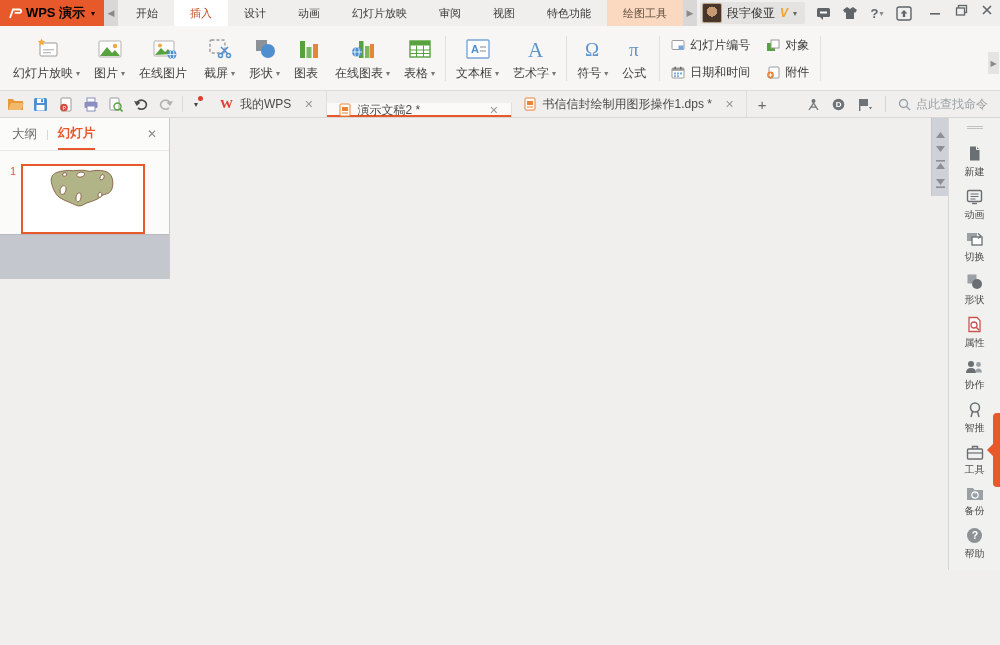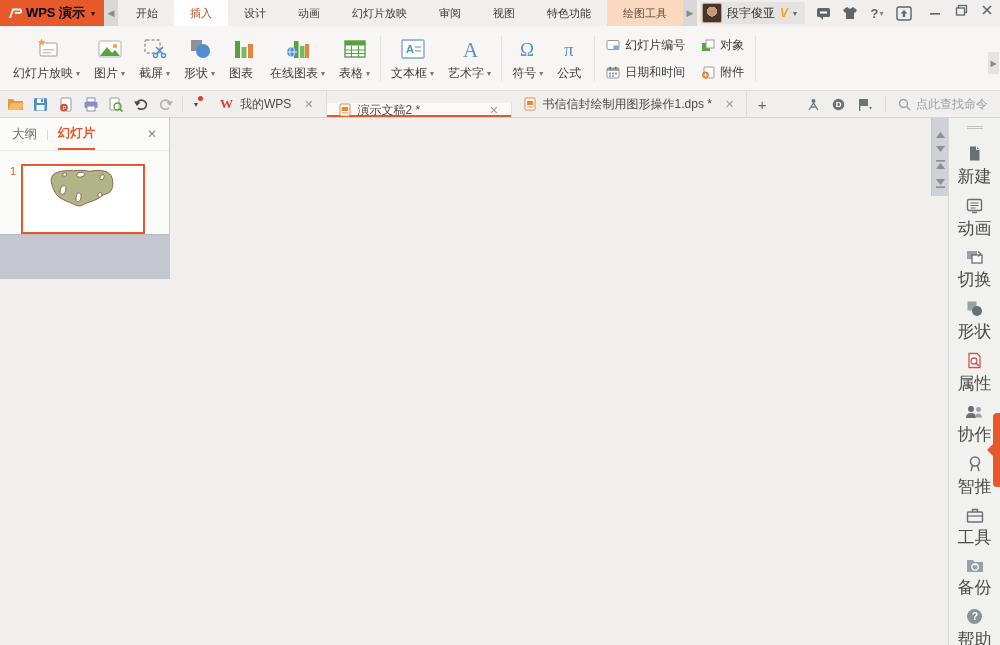--- a/index.html
+++ b/index.html
@@ -75,21 +75,21 @@
   .ft-collapse .minus { width:10px; height:2px; background:#fff; }
   .ft-btn { position:absolute; left:585px; width:30px; height:28px; background:#fff; border:1px solid #d2d0ce; display:flex; align-items:center; justify-content:center; }
 
   .vscroll { width:17px; background:#ced1d7; border-left:1px solid #c2c5ca; display:flex; flex-direction:column; align-items:center; padding:10px 0 4px; }
   .vs-spacer { flex:1; }
   .vs-btn { padding:4px 0; color:#8b9097; }
 
   .sidebar { width:52px; background:#f1f1ef; border-left:1px solid #d8d7d5; display:flex; flex-direction:column; align-items:center; padding-top:8px; position:relative; }
   .sb-handle { width:16px; height:3px; border-top:1px solid #c2c1bf; border-bottom:1px solid #c2c1bf; margin-bottom:16px; }
   .sb-item { display:flex; flex-direction:column; align-items:center; gap:3px; margin-bottom:9px; width:100%; }
-  .sb-label { font-size:17px; color:#4c4c4c; }
+  .sb-label { font-size:10px; color:#4c4c4c; }
   .orange-handle { position:absolute; right:0; top:295px; width:7px; height:74px; background:#e7582a; border-radius:4px 0 0 4px; }
   .orange-handle .arr { position:absolute; left:-6px; top:31px; width:0; height:0; border-top:6px solid transparent; border-bottom:6px solid transparent; border-right:6px solid #e7582a; }
 </style>
 </head>
 <body>
 
 <div class="titlebar">
   <div class="logo">
     <svg width="13" height="11" viewBox="0 0 13 11">
         <path d="M1 10 L4 1.5 h6.5 c2.3 0 2.3 3.4 0 3.4 h-4.8" stroke="#fff" stroke-width="1.8" fill="none"></path>
@@ -181,20 +181,36 @@
           <circle cx="18" cy="8" r="2.2" fill="#f3a93c"></circle>
           <path d="M3 18 L10 9 L15 15 L18 12 L23 18 Z" fill="#57a23f"></path>
         </svg>
     </span>
     <span class="rlabel">
         <span>图片</span>
         <span class="rcaret">▾</span>
       </span>
   </div>
 
+  <div class="rbtn">
+    <span class="ricon">
+      <svg width="26" height="22" viewBox="0 0 26 22">
+          <rect x="2" y="3" width="20" height="15" rx="1" fill="#fdfdfd" stroke="#b5b3b0"></rect>
+          <circle cx="8" cy="7.5" r="2" fill="#f3a93c"></circle>
+          <path d="M3 17 L9 10 L13 14 L16 11 L20 16 Z" fill="#57a23f"></path>
+          <circle cx="20" cy="16.5" r="4.5" fill="#4f8fd0"></circle>
+          <ellipse cx="20" cy="16.5" rx="2" ry="4.5" fill="none" stroke="#fff" stroke-width=".8"></ellipse>
+          <path d="M15.5 16.5 h9" stroke="#fff" stroke-width=".8"></path>
+        </svg>
+    </span>
+    <span class="rlabel">
+        <span>在线图片</span>
+        <span class="rcaret"></span>
+      </span>
+  </div>
 
 
   <div class="rbtn">
     <span class="ricon">
       <svg width="26" height="24" viewBox="0 0 26 24">
           <rect x="3" y="3" width="15" height="13" rx="1.5" fill="none" stroke="#9a9a9a" stroke-width="1.4" stroke-dasharray="3 2"></rect>
           <path d="M14 10 L21 17 M21 10 L14 17" stroke="#4f8fd0" stroke-width="1.6"></path>
           <circle cx="13.5" cy="18.5" r="2" fill="none" stroke="#4f8fd0" stroke-width="1.4"></circle>
           <circle cx="21.5" cy="18.5" r="2" fill="none" stroke="#4f8fd0" stroke-width="1.4"></circle>
         </svg>

